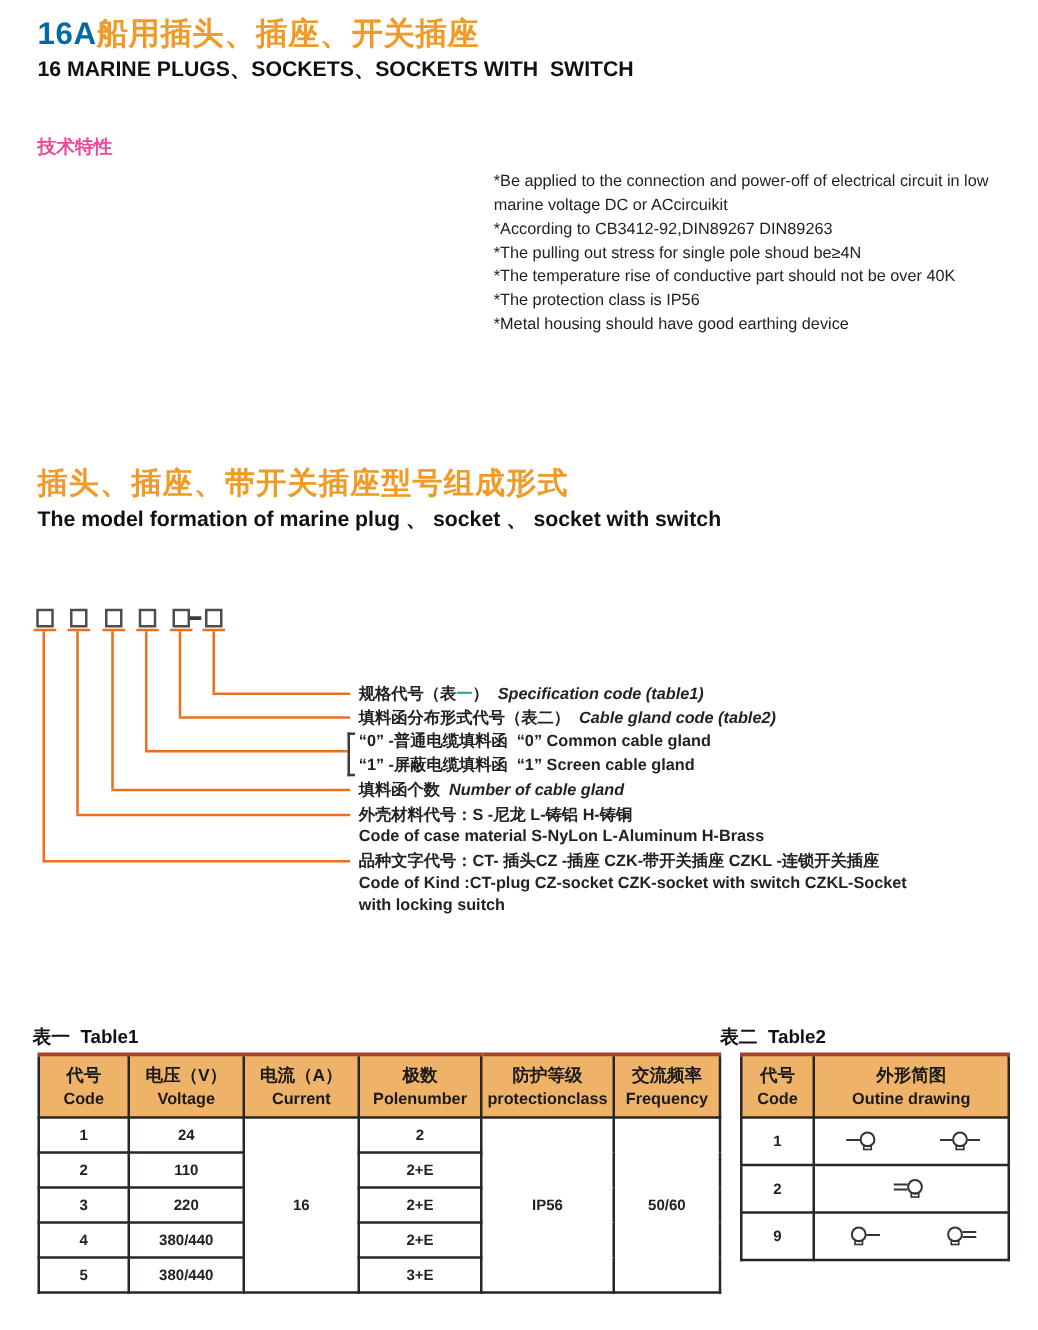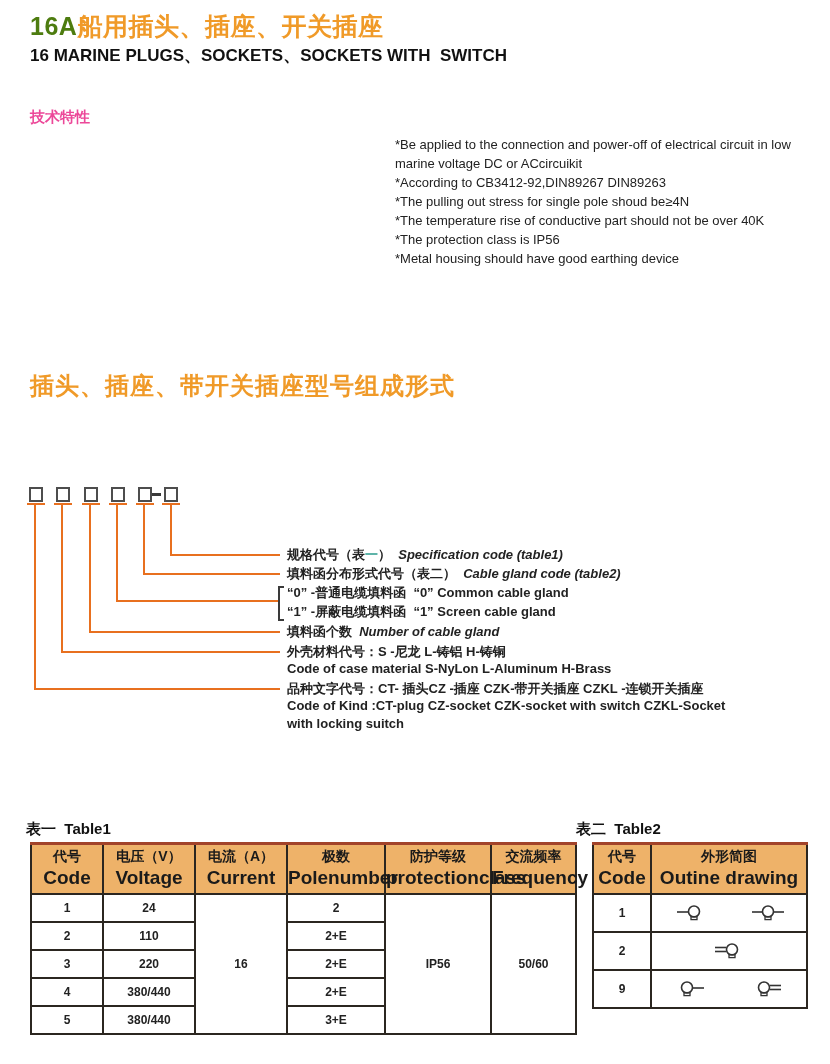--- a/index.html
+++ b/index.html
@@ -4,21 +4,21 @@
 <style>
   * { margin:0; padding:0; box-sizing:border-box; }
   html,body { background:#ffffff; }
   body { font-family:"Liberation Sans","DejaVu Sans",sans-serif; color:#1a1a1a; }
   #page { position:relative; width:830px; height:1064px; background:#fff; overflow:hidden; }
   .bind { white-space:pre-wrap; }
 
   
   #title-block { position:absolute; left:30px; top:10px; }
   .main-title { font-size:25px; font-weight:bold; letter-spacing:0.5px; }
-  .main-title .prefix { color:#4d7c0f; }
+  .main-title .prefix { color:#0369a1; }
   .main-title .zh { color:#f09a28; }
   .sub-title { font-size:17px; font-weight:bold; color:#111; margin-top:1px; }
 
   
   .tech-col { position:absolute; top:108px; }
   #tech-zh { left:30px; width:360px; }
   #tech-en { left:395px; width:425px; }
   .tech-heading-zh { color:#ec4899; font-size:15px; font-weight:bold; }
   .tech-heading-en { color:#e8432a; font-size:15px; font-weight:bold; }
   .tech-items-zh { margin-top:29px; font-size:13px; line-height:23px; font-weight:bold; color:#222; }
@@ -46,21 +46,21 @@
   
   .tbl-caption { position:absolute; top:820px; font-size:15px; font-weight:bold; color:#111; }
   #t1-caption { left:26px; }
   #t2-caption { left:576px; }
   table { border-collapse:collapse; table-layout:fixed; }
   #table1 { position:absolute; left:30px; top:842px; width:545px; }
   #table2 { position:absolute; left:592px; top:842px; width:214px; }
   th, td { border:2px solid #2b2620; text-align:center; vertical-align:middle; padding:0; }
   th { background:#eeb269; border-top:3px solid #a2432a; height:50px; }
   .th-zh { font-size:14px; font-weight:bold; color:#1a1a1a; }
-  .th-en { font-size:19px; font-weight:bold; color:#1a1a1a; margin-top:1px;text-align:center; }
+  .th-en { font-size:13px; font-weight:bold; color:#1a1a1a; margin-top:1px;text-align:center; }
   #table1 td { height:28px; font-size:12px; font-weight:bold; color:#222; }
   #table2 td { height:38px; font-size:12px; font-weight:bold; color:#222; }
   .drawing-cell { display:flex; justify-content:space-around; align-items:center; width:100%; }
   .drawing-cell.single { justify-content:center; }
   svg.gland { display:block; }
 </style>
 </head>
 <body>
 
 <div id="page">
@@ -80,20 +80,21 @@
       <div>*According to CB3412-92,DIN89267 DIN89263</div>
       <div>*The pulling out stress for single pole shoud be≥4N</div>
       <div>*The temperature rise of conductive part should not be over 40K</div>
       <div>*The protection class is IP56</div>
       <div>*Metal housing should have good earthing device</div>
     </div>
   </div>
 
   <div id="model-heading">
     <div class="model-heading-zh">插头、插座、带开关插座型号组成形式</div>
+    <div class="model-heading-en bind">The model formation of marine plug 、 socket 、 socket with switch</div>
   </div>
 
   <div id="diagram">
 
     <div class="code-box" style="left:29px"></div>
     <div class="code-box" style="left:56px"></div>
     <div class="code-box" style="left:84px"></div>
     <div class="code-box" style="left:111px"></div>
     <div class="code-box" style="left:138px"></div>
     <div class="code-dash"></div>

